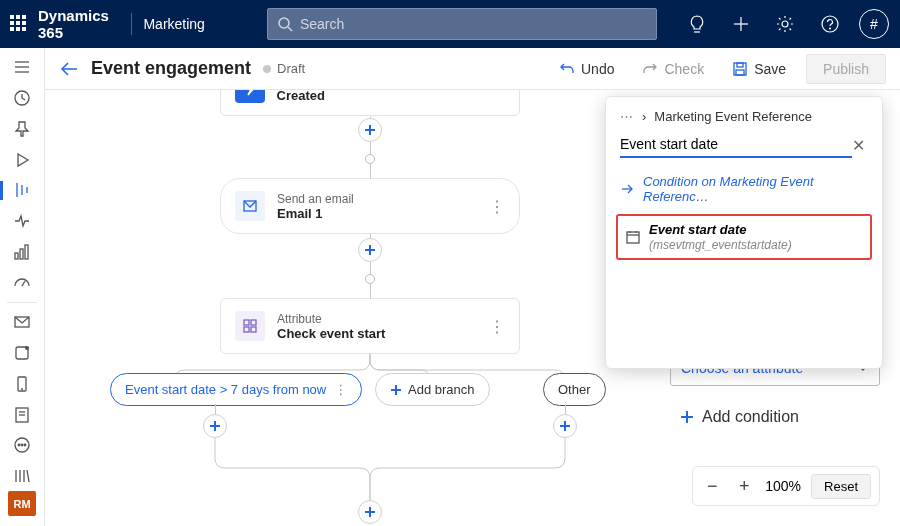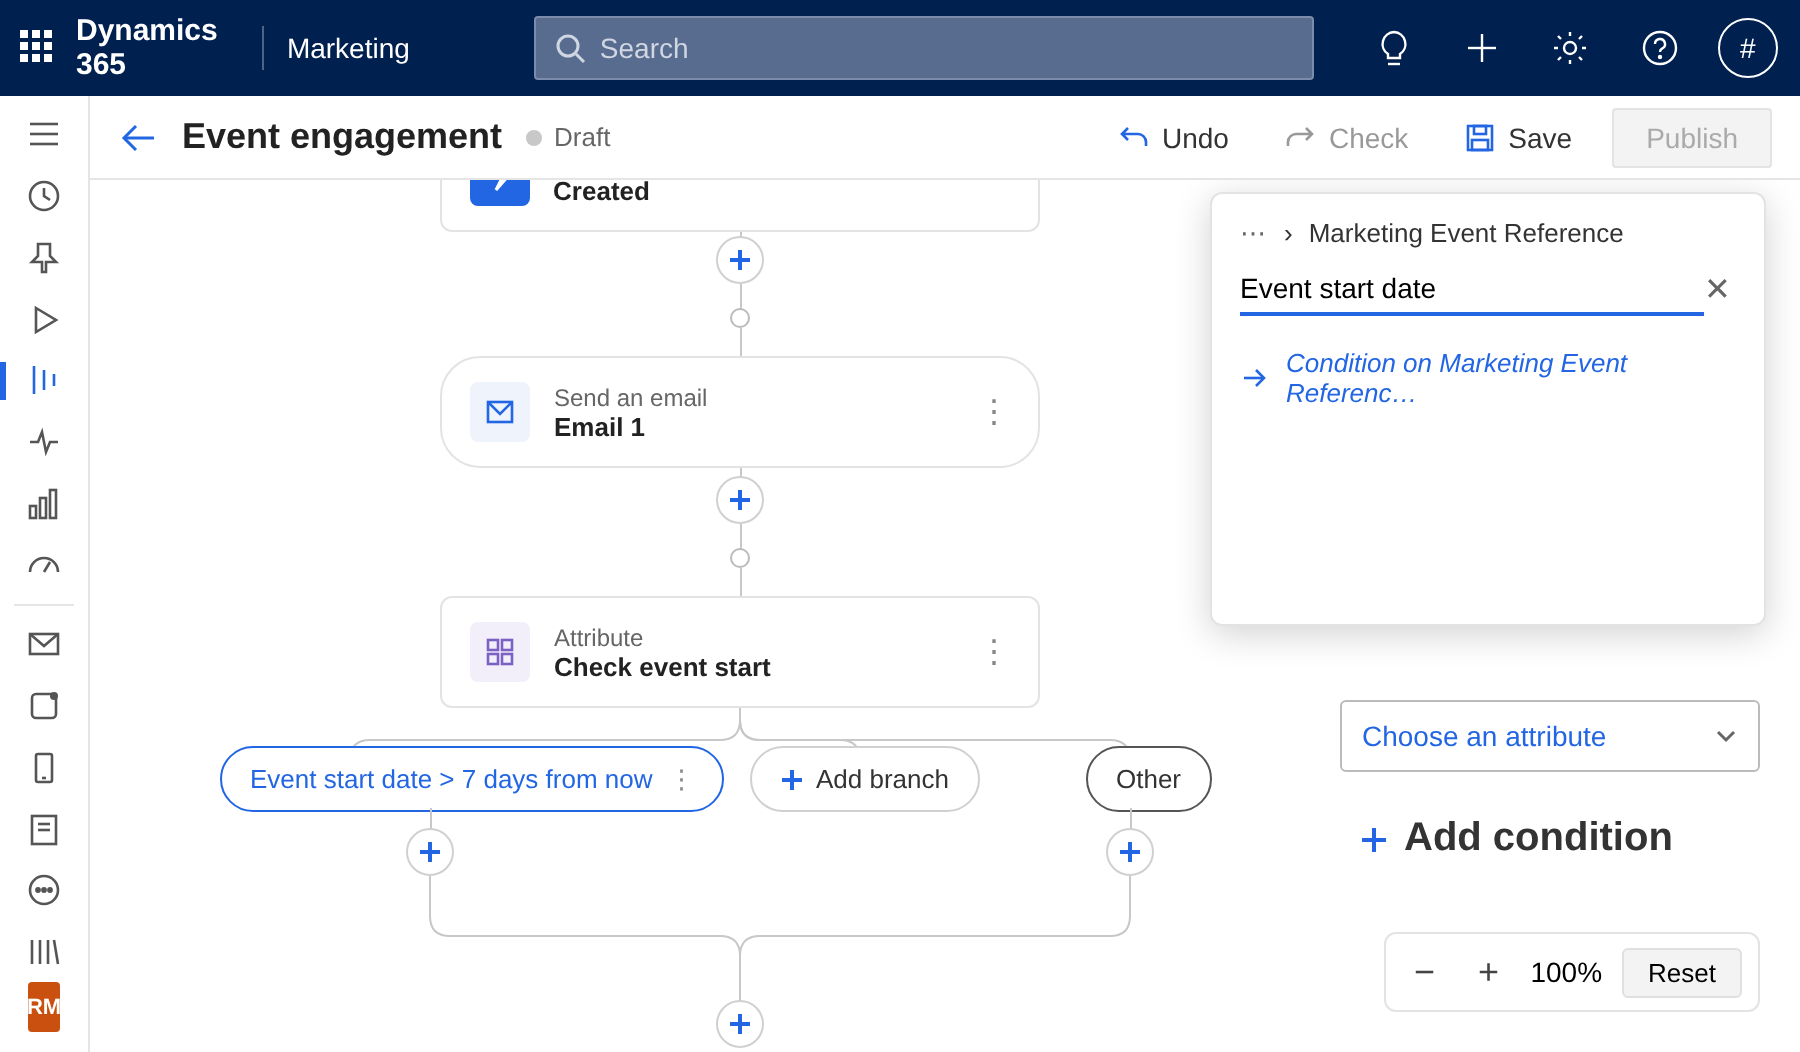--- a/index.html
+++ b/index.html
@@ -21,21 +21,21 @@
   .topnav .icon-btn svg { width: 18px; height: 18px; stroke: #fff; fill: none; stroke-width: 1.2; }
   .topnav .avatar-circle { width: 30px; height: 30px; border: 1px solid #fff; border-radius: 50%; display: flex; align-items: center; justify-content: center; font-size: 14px; }
 
   
   .leftrail { position: absolute; left: 0; top: 48px; bottom: 0; width: 45px; border-right: 1px solid #e5e5e5; background: #fff; display: flex; flex-direction: column; align-items: center; padding-top: 4px; }
   .leftrail .rail-item { width: 45px; height: 35px; display: flex; align-items: center; justify-content: center; cursor: pointer; position: relative; }
   .leftrail .rail-item.active::before { content:''; position:absolute; left:0; top:6px; bottom:6px; width:3px; background:#2266e3; }
   .leftrail .rail-item svg { width: 18px; height: 18px; stroke: #555; fill: none; stroke-width: 1.3; }
   .leftrail .rail-item.active svg { stroke: #2266e3; }
   .leftrail .rail-gap { flex: 1; }
-  .leftrail .avatar { width: 16px; height: 28px; background: #ca5010; color: #fff; font-size: 11px; font-weight: 600; display: flex; align-items: center; justify-content: center; border-radius: 2px; margin-bottom: 10px; }
+  .leftrail .avatar { width: 28px; height: 28px; background: #ca5010; color: #fff; font-size: 11px; font-weight: 600; display: flex; align-items: center; justify-content: center; border-radius: 2px; margin-bottom: 10px; }
 
   
   .toolbar { position: absolute; left: 45px; right: 0; top: 48px; height: 42px; border-bottom: 1px solid #e5e5e5; display: flex; align-items: center; padding: 0 14px; gap: 12px; background: #fff; }
   .toolbar .back { width: 20px; height: 20px; stroke: #2266e3; fill: none; stroke-width: 1.5; cursor: pointer; }
   .toolbar .title { font-size: 18px; font-weight: 600; color: #222; }
   .toolbar .status { display: flex; align-items: center; gap: 6px; font-size: 13px; color: #666; }
   .toolbar .status .dot { width: 8px; height: 8px; border-radius: 50%; background: #c8c8c8; }
   .toolbar .spacer { flex: 1; }
   .toolbar .tbtn { display: flex; align-items: center; gap: 6px; font-size: 14px; color: #333; padding: 6px 8px; cursor: pointer; }
   .toolbar .tbtn svg { width: 16px; height: 16px; stroke: #2266e3; fill: none; stroke-width: 1.3; }
@@ -84,21 +84,21 @@
   .result { padding: 8px 14px; display: flex; align-items: center; gap: 9px; font-size: 13px; cursor: pointer; font-style: italic; }
   .result.link { color: #2266e3; }
   .result.link svg { stroke: #2266e3; }
   .result.highlight { border: 2px solid #e34040; border-radius: 3px; margin: 2px 10px 8px; padding: 6px 8px; }
   .result.highlight .schema { color: #888; font-size: 12px; }
   .result svg { width: 14px; height: 14px; fill: none; stroke: #555; stroke-width: 1.3; }
 
   
   .sidepeek { position: absolute; right: 0; top: 140px; width: 250px; background: #fff; }
   .attr-select { margin: 120px 20px 0; border: 1px solid #bbb; border-radius: 3px; height: 36px; display: flex; align-items: center; justify-content: space-between; padding: 0 10px; font-size: 14px; color: #2266e3; cursor: pointer; }
-  .addcond { margin: 22px 30px 0; display: flex; align-items: center; gap: 8px; font-size: 20px; color: #333; cursor: pointer; font-weight: bold; }
+  .addcond { margin: 22px 30px 0; display: flex; align-items: center; gap: 8px; font-size: 16px; color: #333; cursor: pointer; }
   .addcond svg { width: 14px; height: 14px; stroke: #2266e3; fill: none; stroke-width: 2; }
   .peek-edge { position: absolute; right: 0; top: 140px; width: 27px; height: 40px; border: 1px solid #ddd; border-left: 1px solid #ddd; border-right: none; background: #fff; }
 
   svg { overflow: visible; }
 </style>
 </head>
 <body>
 
 <div class="topnav">
   <div class="waffle">
@@ -432,16 +432,25 @@
       <input class="sinput" value="Event start date" style="">
       <span class="clear">✕</span>
     </div>
     <div class="result link">
       <svg>
           <line x1="2" y1="7" x2="12" y2="7"></line>
           <polyline points="8,3 12,7 8,11"></polyline>
         </svg>
       <span>Condition on Marketing Event Referenc…</span>
     </div>
+    <div class="result highlight">
+      <svg>
+          <rect x="1" y="2" width="12" height="11"></rect>
+          <line x1="1" y1="5" x2="13" y2="5"></line>
+          <line x1="4" y1="1" x2="4" y2="3"></line>
+          <line x1="10" y1="1" x2="10" y2="3"></line>
+        </svg>
+      <span><b>Event start date</b> <span class="schema">(msevtmgt_eventstartdate)</span></span>
+    </div>
     <div style="height:100px"></div>
   </div>
 
 </div>
 
 </body></html>

